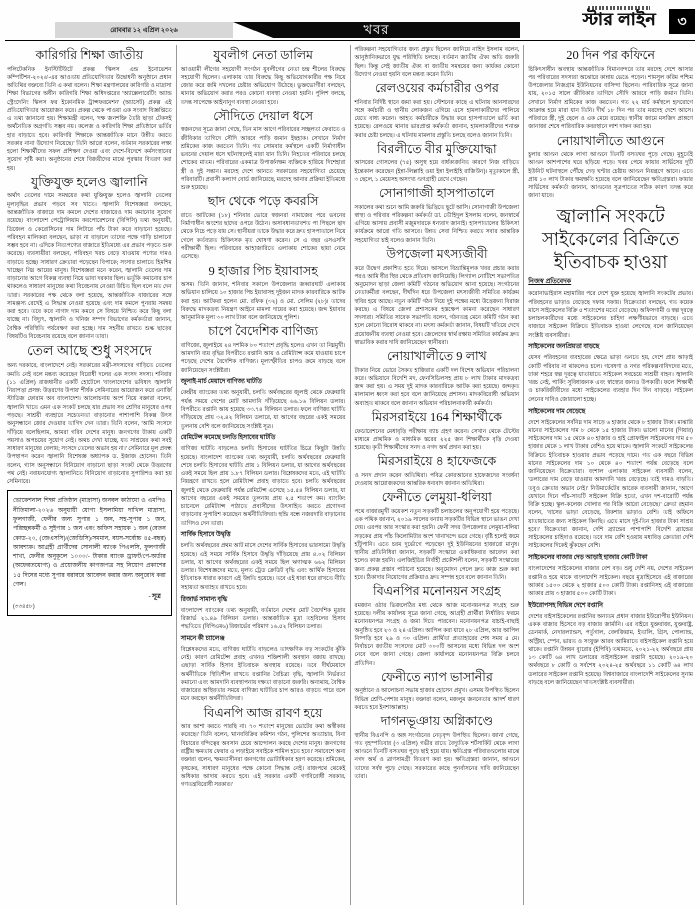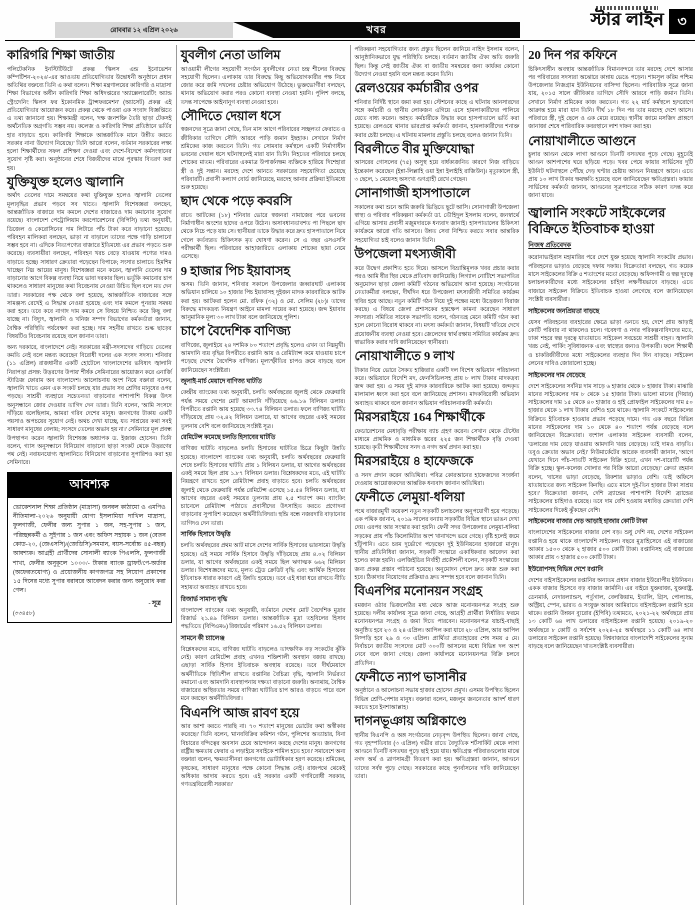--- a/index.html
+++ b/index.html
@@ -6,40 +6,40 @@
   .page{position:relative;width:700px;height:910px;margin:0 auto;background:#fefefe;
         font-family:"Liberation Serif","DejaVu Serif",serif;color:#141414;overflow:hidden;
         border-right:1px solid #555;}
   
   .masthead{position:relative;height:40px;}
   .date-box{position:absolute;left:55px;top:22px;width:178px;height:16px;background:#d7d7d7;
             display:flex;align-items:center;justify-content:center;font-size:6.5px;font-weight:700;}
   .section-bar{position:absolute;left:233px;top:22px;width:287px;height:16px;background:#0a0a0a;
                clip-path:polygon(0 0,100% 0,100% 100%,14% 100%);
                display:flex;align-items:center;justify-content:center;}
-  .section-label{color:#ffffff;font-size:10px;font-weight:700;letter-spacing:1px;}
-  .logo-block{position:absolute;right:36px;top:6px;text-align:center;}
+  .section-label{color:#ffffff;font-size:13px;font-weight:400;letter-spacing:1px;}
+  .logo-block{position:absolute;right:44px;top:6px;text-align:center;}
   .logo-tagline{width:62px;height:4px;margin:0 auto 1px;
                 background:repeating-linear-gradient(90deg,#555 0 2px,transparent 2px 3.6px);}
   .logo-text{font-size:17px;font-weight:900;letter-spacing:.5px;line-height:1;
              font-family:"Liberation Serif",serif;text-shadow:.4px 0 #000;}
   .page-num-box{position:absolute;right:5px;top:9px;width:26px;height:25px;background:#000;
                 color:#fff;display:flex;align-items:center;justify-content:center;
                 font-size:14px;font-weight:700;}
   .header-rule{margin:0 5px;border-top:1.3px solid #000;}
   
   .columns{display:flex;align-items:stretch;height:864px;padding:4px 6px 0 6px;box-sizing:border-box;}
   .col{flex:1 1 0;min-width:0;padding:0 4px;overflow:hidden;}
   .col+.col{border-left:.8px solid #9a9a9a;}
   .col:first-child{padding-left:1px;}
   .col:last-child{padding-right:1px;}
   
-  .headline{font-size:12.5px;font-weight:700;line-height:1.12;margin:3px 0 2.5px;}
+  .headline{font-size:12.5px;font-weight:400;text-align:center;line-height:1.12;margin:3px 0 2.5px;}
   .headline.lg{font-size:14px;}
-  .headline.xl{font-size:13px;line-height:1.28;margin:5px 0 2px;}
+  .headline.xl{font-size:18px;line-height:1.28;margin:5px 0 2px;}
   .body-text{font-size:5.7px;line-height:1.45;text-align:justify;margin:0 0 2.5px;}
   .subhead{font-size:6.2px;font-weight:700;margin:1.5px 0 1px;}
   .byline{font-size:6.5px;font-weight:700;text-decoration:underline;margin:1px 0 2.5px;}
   
   .ad-box{border:1.5px solid #000;margin-top:5px;background:#fff;}
   .ad-title{background:#000;color:#fff;text-align:center;font-weight:700;font-size:12px;padding:2px 0 3px;}
   .ad-body{padding:5px 5px 2px;font-size:6px;line-height:1.55;text-align:justify;}
   .ad-sig{font-size:6.2px;font-weight:700;text-align:right;padding:0 10px 1px;}
   .ad-code{font-size:5.5px;padding:0 5px 4px;text-align:left;}
 </style>
@@ -62,23 +62,23 @@
       <span>৩</span>
     </div>
   </header>
   <div class="header-rule"></div>
   <main class="columns">
     <section class="col">
         <h2 class="headline">কারিগরি শিক্ষা জাতীয়</h2>
         <p class="body-text">পলিটেকনিক ইনস্টিটিউটে প্রকল্প 'স্কিলস এন্ড ইনোভেশন কম্পিটিশন-২০২৬'-এর আওতায় প্রতিযোগিতার উদ্বোধনী অনুষ্ঠানে প্রধান অতিথির বক্তব্যে তিনি এ কথা বলেন। শিক্ষা মন্ত্রণালয়ের কারিগরি ও মাদ্রাসা শিক্ষা বিভাগের অধীন কারিগরি শিক্ষা অধিদপ্তরের 'অ্যাক্সেলারেটিং অ্যান্ড স্ট্রেংদেনিং স্কিলস ফর ইকোনমিক ট্রান্সফরমেশন' (অ্যাসেট) প্রকল্প এই প্রতিযোগিতার আয়োজন করে। প্রকল্প থেকে পাওয়া এক সংবাদ বিজ্ঞপ্তিতে এ তথ্য জানানো হয়। শিক্ষামন্ত্রী বলেন, 'দক্ষ জনশক্তি তৈরি ছাড়া টেকসই অর্থনৈতিক অগ্রগতি সম্ভব নয়। কলেজ ও কারিগরি শিক্ষা প্রতিষ্ঠানে ভর্তির হার বাড়াতে হবে। কারিগরি শিক্ষাকে আন্তর্জাতিক মানে উন্নীত করতে সরকার নানা উদ্যোগ নিয়েছে।' তিনি আরো বলেন, বর্তমান সরকারের লক্ষ্য হলো শিক্ষার্থীদের সফল প্রশিক্ষণ দেওয়া এবং দেশে-বিদেশে কর্মসংস্থানের সুযোগ সৃষ্টি করা। অনুষ্ঠানের শেষে বিজয়ীদের মাঝে পুরস্কার বিতরণ করা হয়।</p>
         <h2 class="headline">যুক্তিযুক্ত হলেও জ্বালানি</h2>
         <p class="body-text">অর্থাৎ তেলের দামে সমন্বয়ের কথা যুক্তিযুক্ত হলেও জ্বালানি তেলের মূল্যবৃদ্ধির প্রভাব পড়বে সব খাতে। জ্বালানি বিশেষজ্ঞরা বলছেন, আন্তর্জাতিক বাজারে দাম কমলে দেশের বাজারেও দাম কমানোর সুযোগ রয়েছে। বাংলাদেশ পেট্রোলিয়াম করপোরেশনের (বিপিসি) তথ্য অনুযায়ী, ডিজেল ও কেরোসিনের দাম লিটারে পাঁচ টাকা করে বাড়ানো হয়েছে। পরিবহন মালিকরা বলছেন, ভাড়া না বাড়ালে তাদের পক্ষে গাড়ি চালানো সম্ভব হবে না। এদিকে নিত্যপণ্যের বাজারে ইতিমধ্যে এর প্রভাব পড়তে শুরু করেছে। ব্যবসায়ীরা বলছেন, পরিবহন খরচ বেড়ে যাওয়ায় পণ্যের দামও বাড়াতে হচ্ছে। সাধারণ ক্রেতারা পড়েছেন বিপাকে; সংসার চালাতে হিমশিম খাচ্ছেন নিম্ন আয়ের মানুষ। বিশেষজ্ঞরা মনে করেন, জ্বালানি তেলের দাম বাড়ানোর আগে বিকল্প ব্যবস্থা নিয়ে ভাবা দরকার ছিল। ভর্তুকি কমানোর চাপ থাকলেও সাধারণ মানুষের কথা বিবেচনায় নেওয়া উচিত ছিল বলে মত দেন তারা। সরকারের পক্ষ থেকে বলা হয়েছে, আন্তর্জাতিক বাজারের সঙ্গে সামঞ্জস্য রেখেই এ সিদ্ধান্ত নেওয়া হয়েছে এবং দাম কমলে পুনরায় সমন্বয় করা হবে। তবে কবে নাগাদ দাম কমবে সে বিষয়ে নিশ্চিত করে কিছু বলা যাচ্ছে না। বিদ্যুৎ, জ্বালানি ও খনিজ সম্পদ বিভাগের কর্মকর্তারা জানান, বৈশ্বিক পরিস্থিতি পর্যবেক্ষণ করা হচ্ছে। দাম সহনীয় রাখতে শুল্ক ছাড়ের বিষয়টিও বিবেচনায় রয়েছে বলে জানান তারা।</p>
+        <h2 class="headline lg">তেল আছে শুধু সংসদে</h2>
         <p class="body-text">অন্য দরকারে, বাংলাদেশে নেই। সরকারের মন্ত্রী-সদস্যদের গাড়িতে তেলের কমতি নেই বলে মন্তব্য করেছেন বিরোধী দলের এক সংসদ সদস্য। শনিবার (১১ এপ্রিল) রাজধানীর একটি হোটেলে 'বাংলাদেশের ভবিষ্যৎ জ্বালানি নিরাপত্তা প্রসঙ্গ: উত্তরণের উপায়' শীর্ষক সেমিনারের আয়োজন করে এনার্জি স্টাডিজ ফোরাম অব বাংলাদেশ। আলোচনায় অংশ নিয়ে বক্তারা বলেন, জ্বালানি খাতে এমন এক সংকট চলছে যার প্রভাব সব শ্রেণির মানুষের ওপর পড়ছে। সাশ্রয়ী ব্যবহারে সচেতনতা বাড়ানোর পাশাপাশি বিকল্প উৎস অনুসন্ধানে জোর দেওয়ার তাগিদ দেন তারা। তিনি বলেন, 'আমি সংসদে দাঁড়িয়ে বলেছিলাম, আমরা গরিব দেশের মানুষ। জনগণের টাকায় একটি পয়সাও অপচয়ের সুযোগ নেই। অথচ দেখা যাচ্ছে, যত সাশ্রয়ের কথা সবই সাধারণ মানুষের বেলায়; সংসদে তেলের অভাব হয় না।' সেমিনারে মূল প্রবন্ধ উপস্থাপন করেন জ্বালানি বিশেষজ্ঞ অধ্যাপক ড. ইজাজ হোসেন। তিনি বলেন, গ্যাস অনুসন্ধানে বিনিয়োগ বাড়ানো ছাড়া সংকট থেকে উত্তরণের পথ নেই। নবায়নযোগ্য জ্বালানিতে বিনিয়োগ বাড়ানোর সুপারিশও করা হয় সেমিনারে।</p>
         <div class="ad-box">
-          <div class="ad-title">আবশ্যক</div>
           <div class="ad-body">ভোকেশনাল শিক্ষা প্রতিষ্ঠান (মাদ্রাসা) জনবল কাঠামো ও এমপিও নীতিমালা-২০২৬ অনুযায়ী যোগ্য ইসলামিয়া দাখিল মাদ্রাসা, ফুলগাজী, ফেনীর জন্য সুপার ১ জন, সহ-সুপার ১ জন, পরিচ্ছন্নকর্মী ও সুইপার ১ জন এবং অফিস সহায়ক ১ জন (বেতন কোড-২০, (জেএসসি)/(জেডিসি)/সমমান, বয়স-সর্বোচ্চ ৪৫-বছর) আবশ্যক। আগ্রহী প্রার্থীদের সোনালী ব্যাংক পিএলসি, ফুলগাজী শাখা, ফেনীর অনুকূলে ১০০০/- টাকার ব্যাংক ড্রাফট/পে-অর্ডার (অফেরতযোগ্য) ও প্রয়োজনীয় কাগজপত্র সহ নিয়োগ প্রকাশের ১৫ দিনের মধ্যে সুপার বরাবরে আবেদন করার জন্য অনুরোধ করা গেল।</div>
           <div class="ad-sig">- সূত্র</div>
           <div class="ad-code">(৩৩৪৫৮)</div>
         </div>
       </section>
     <section class="col">
         <h2 class="headline">যুবলীগ নেতা ডালিম</h2>
         <p class="body-text">আওয়ামী লীগের সহযোগী সংগঠন যুবলীগের নেতা চন্দ্র শীলের বিরুদ্ধে সহযোগী ছিলেন। এলাকায় তার বিরুদ্ধে কিছু অভিযোগকারীর পক্ষ নিয়ে জোর করে জমি দখলের চেষ্টার অভিযোগ উঠেছে। ভুক্তভোগীরা বলছেন, থানায় অভিযোগ করার পরও কোনো ব্যবস্থা নেওয়া হয়নি। পুলিশ বলছে, তদন্ত সাপেক্ষে আইনানুগ ব্যবস্থা নেওয়া হবে।</p>
         <h2 class="headline">সৌদিতে দেয়াল ধসে</h2>
         <p class="body-text">স্বজনদের সূত্রে জানা গেছে, তিন মাস আগে পরিবারের সচ্ছলতা ফেরাতে ও জীবিকার তাগিদে সৌদি আরবে পাড়ি জমান ইছহাক। সেখানে নির্মাণ শ্রমিকের কাজ করতেন তিনি। গত সোমবার কর্মস্থলে একটি নির্মাণাধীন ভবনের দেয়াল ধসে ঘটনাস্থলেই মারা যান তিনি। নিহতের পরিবারে চলছে শোকের মাতম। পরিবারের একমাত্র উপার্জনক্ষম ব্যক্তিকে হারিয়ে দিশেহারা স্ত্রী ও দুই সন্তান। মরদেহ দেশে আনতে সরকারের সহযোগিতা চেয়েছে পরিবারটি। প্রবাসী কল্যাণ বোর্ড জানিয়েছে, মরদেহ আনার প্রক্রিয়া ইতিমধ্যে শুরু হয়েছে।</p>

